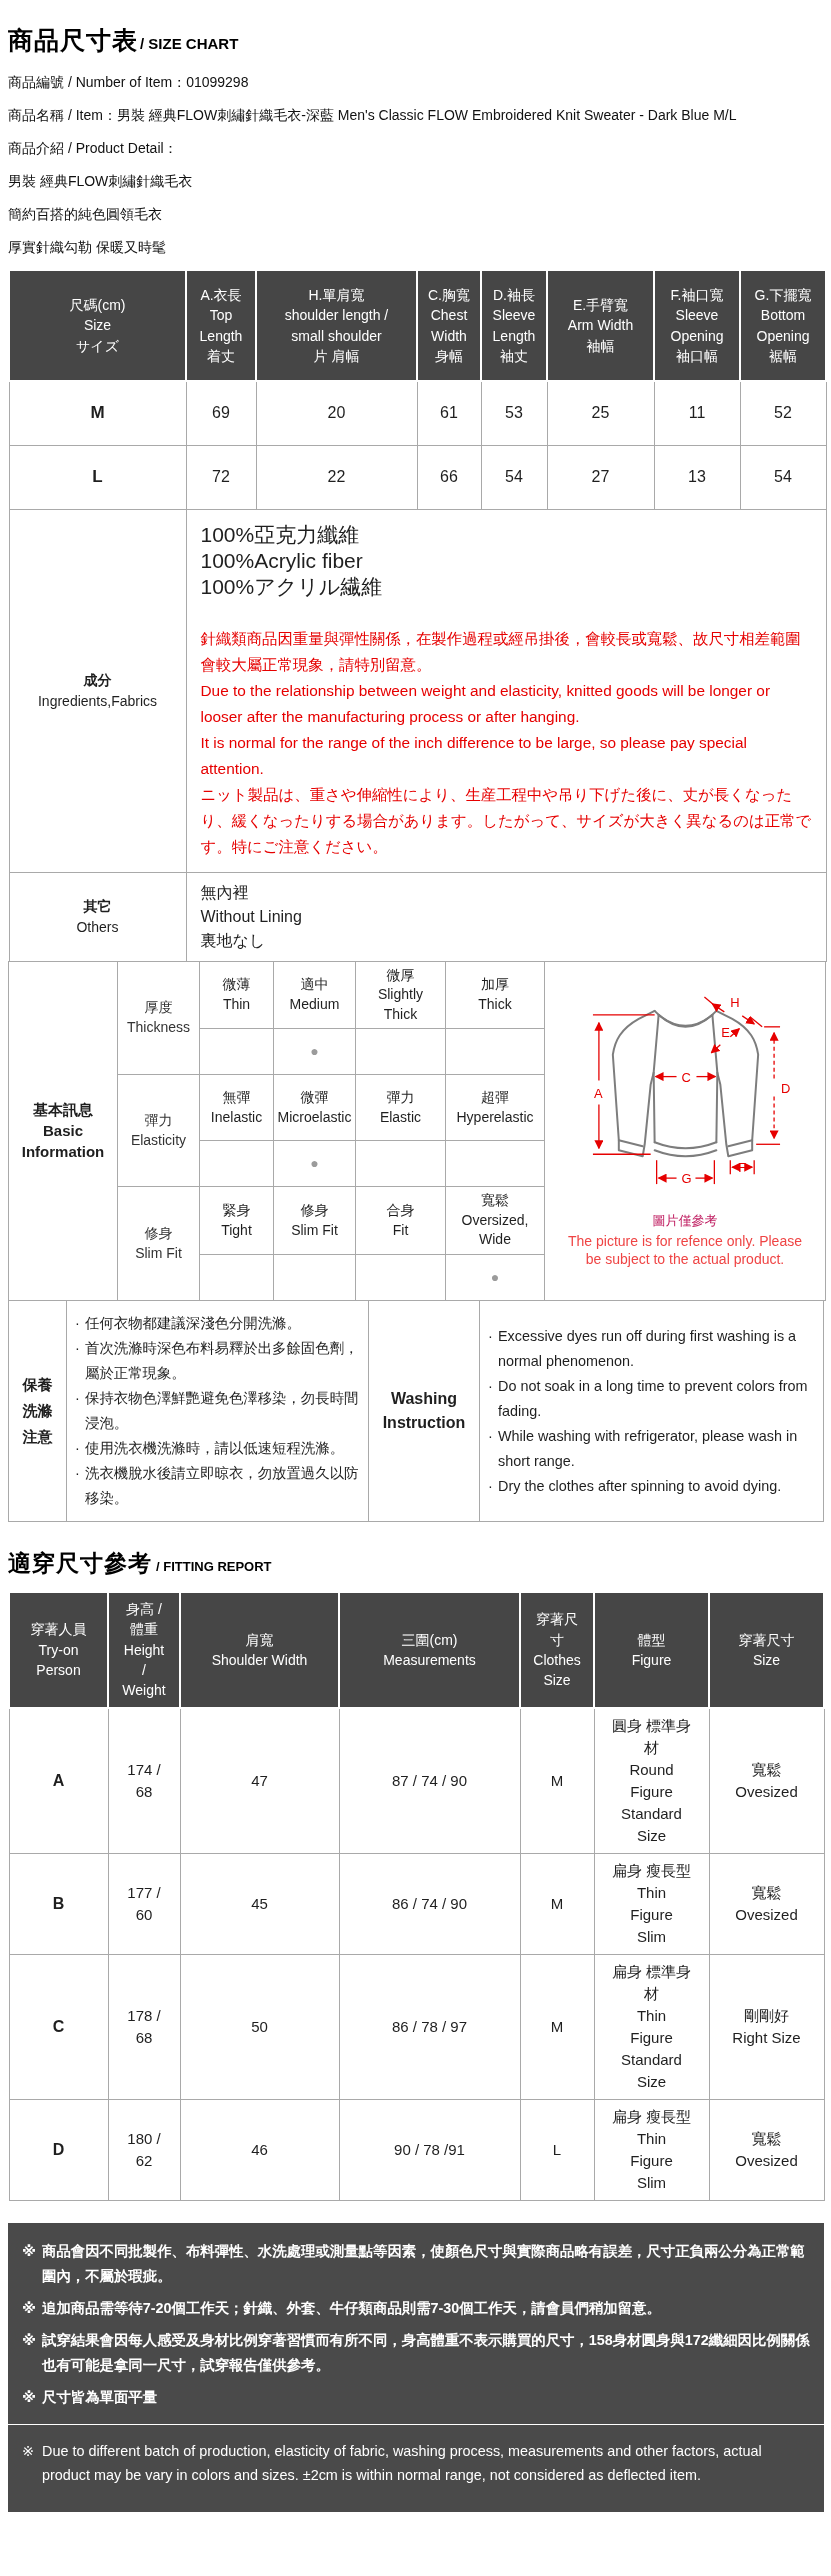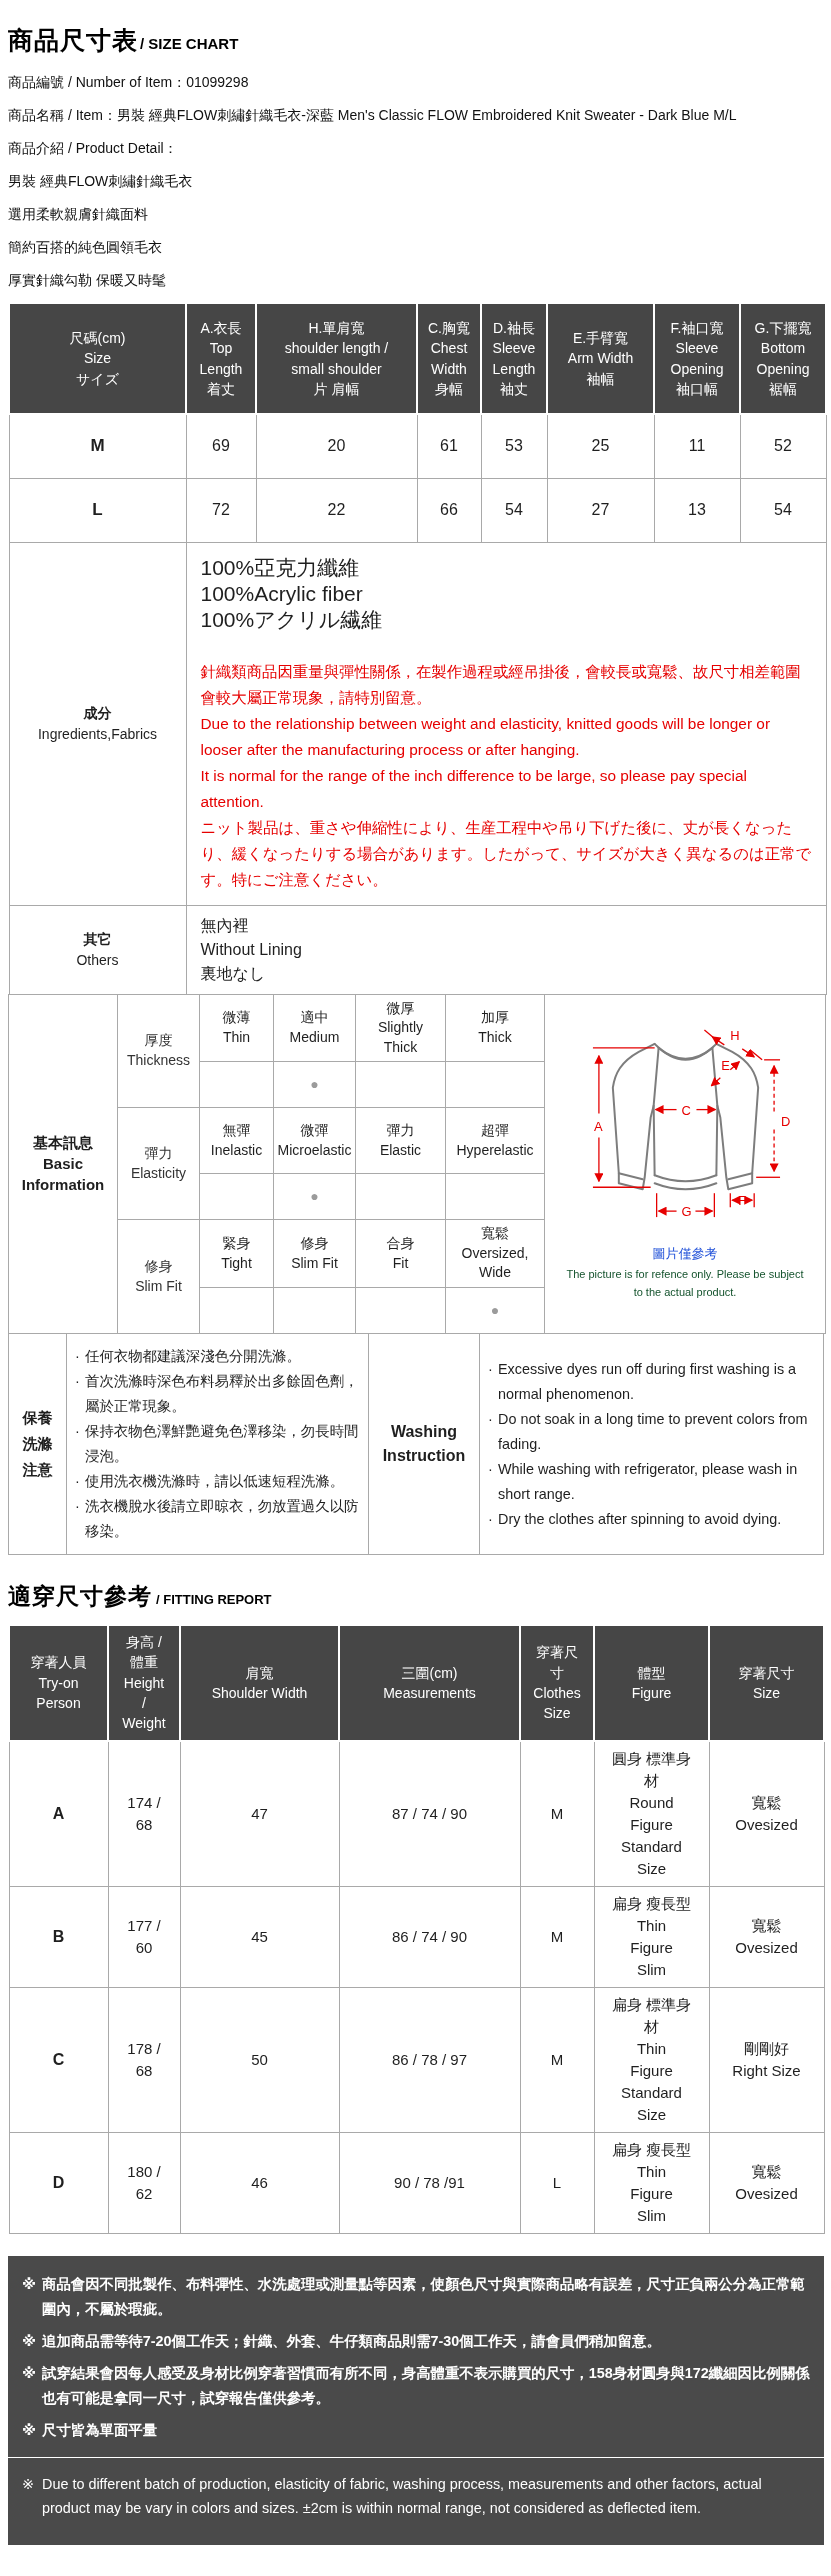--- a/index.html
+++ b/index.html
@@ -54,22 +54,22 @@
   
   .basic-table{margin-top:-1px;}
   .basic-table td{text-align:center;font-size:14px;line-height:1.4;}
   .basic-table td.group-label{font-weight:bold;font-size:15px;white-space:pre-line;}
   .basic-table td.attr{white-space:pre-line;color:#333;}
   .basic-table td.opt{white-space:pre-line;height:66px;padding:4px 2px;}
   .basic-table tr.dot-row td{height:46px;}
   .dot{color:var(--dot);font-size:14px;}
   td.diagram-cell{vertical-align:middle;padding:8px 4px;}
   .diagram-wrap{display:flex;flex-direction:column;align-items:center;}
-  .diagram-caption-zh{font-size:13px;color:#1d4ed8;margin-top:8px;}
-  .diagram-caption-en{font-size:11px;color:#14532d;line-height:18px;text-align:center;margin-top:2px;width:249px;}
+  .diagram-caption-zh{font-size:13px;color:#be185d;margin-top:8px;}
+  .diagram-caption-en{font-size:14px;color:#ef4444;line-height:18px;text-align:center;margin-top:2px;width:249px;}
 
   
   .wash-table{margin-top:-1px;}
   .wash-table td{padding:10px 8px;}
   td.wash-label-zh{font-weight:bold;font-size:15px;text-align:center;white-space:pre-line;line-height:26px;}
   td.wash-label-en{font-weight:bold;font-size:16px;text-align:center;line-height:24px;white-space:pre-line;}
   ul.notes{list-style:none;}
   ul.notes li{display:flex;font-size:14.4px;line-height:25px;}
   ul.notes li .b{flex:0 0 10px;}
   ul.notes li .t{flex:1;}
@@ -100,21 +100,20 @@
 <div class="page">
 
   <h1 class="page-title">
     <span class="t-zh">商品尺寸表</span><span class="t-en">/ SIZE CHART</span>
   </h1>
 
   <p class="info-line">商品編號 / Number of Item：01099298</p>
   <p class="info-line">商品名稱 / Item：男裝 經典FLOW刺繡針織毛衣-深藍 Men's Classic FLOW Embroidered Knit Sweater - Dark Blue M/L</p>
   <p class="info-line">商品介紹 / Product Detail：</p>
   <p class="info-line">男裝 經典FLOW刺繡針織毛衣</p>
-  <p class="info-line">選用柔軟親膚針織面料</p>
   <p class="info-line">簡約百搭的純色圓領毛衣</p>
   <p class="info-line">厚實針織勾勒 保暖又時髦</p>
 
   <table class="size-table">
     <colgroup>
       <col style="width:177px">
         <col style="width:70px">
         <col style="width:161px">
         <col style="width:64px">
       <col style="width:66px">

